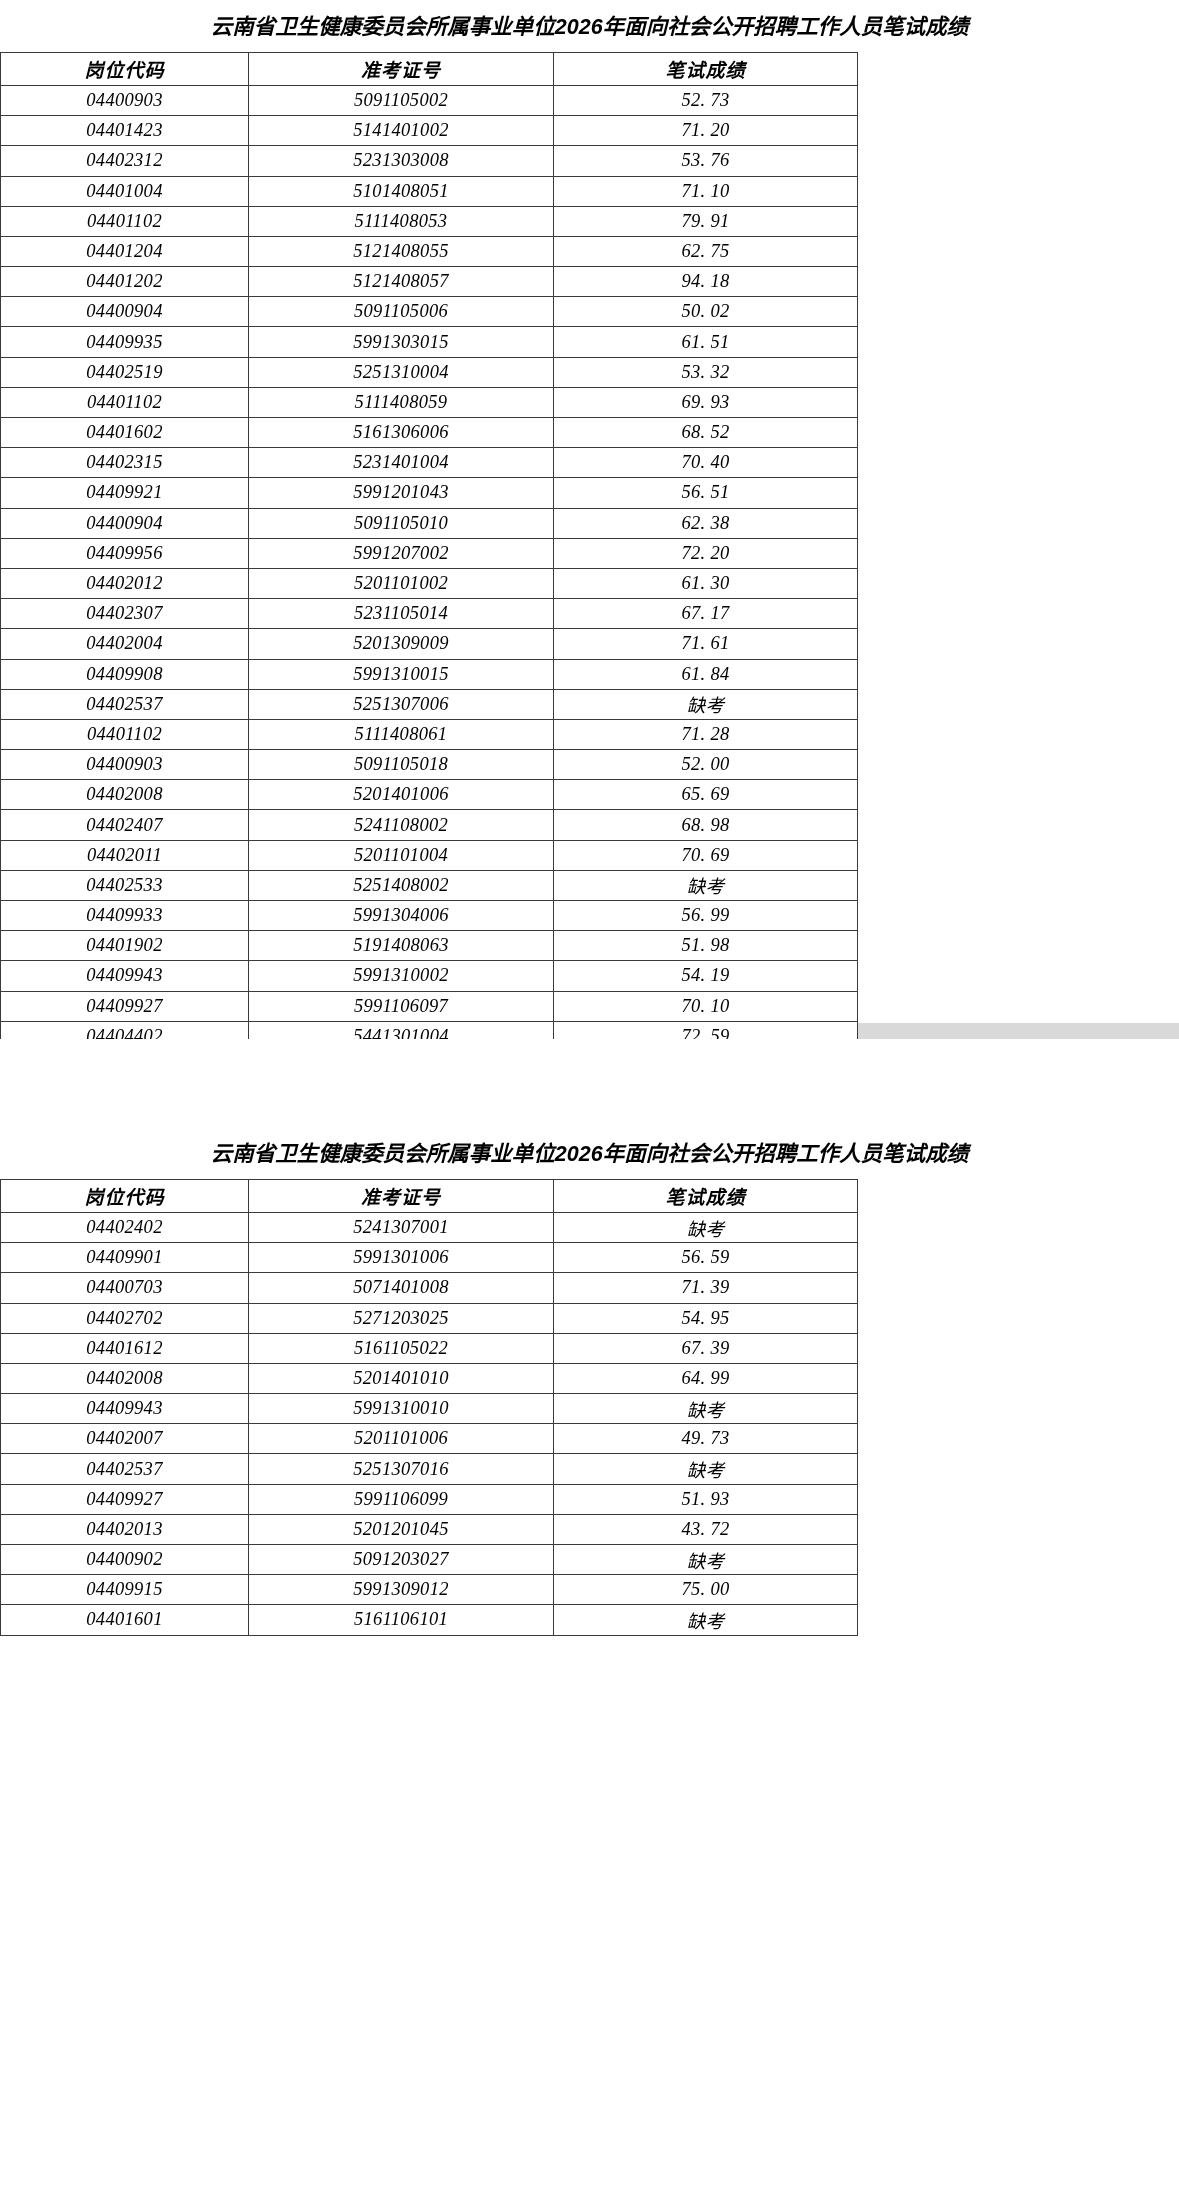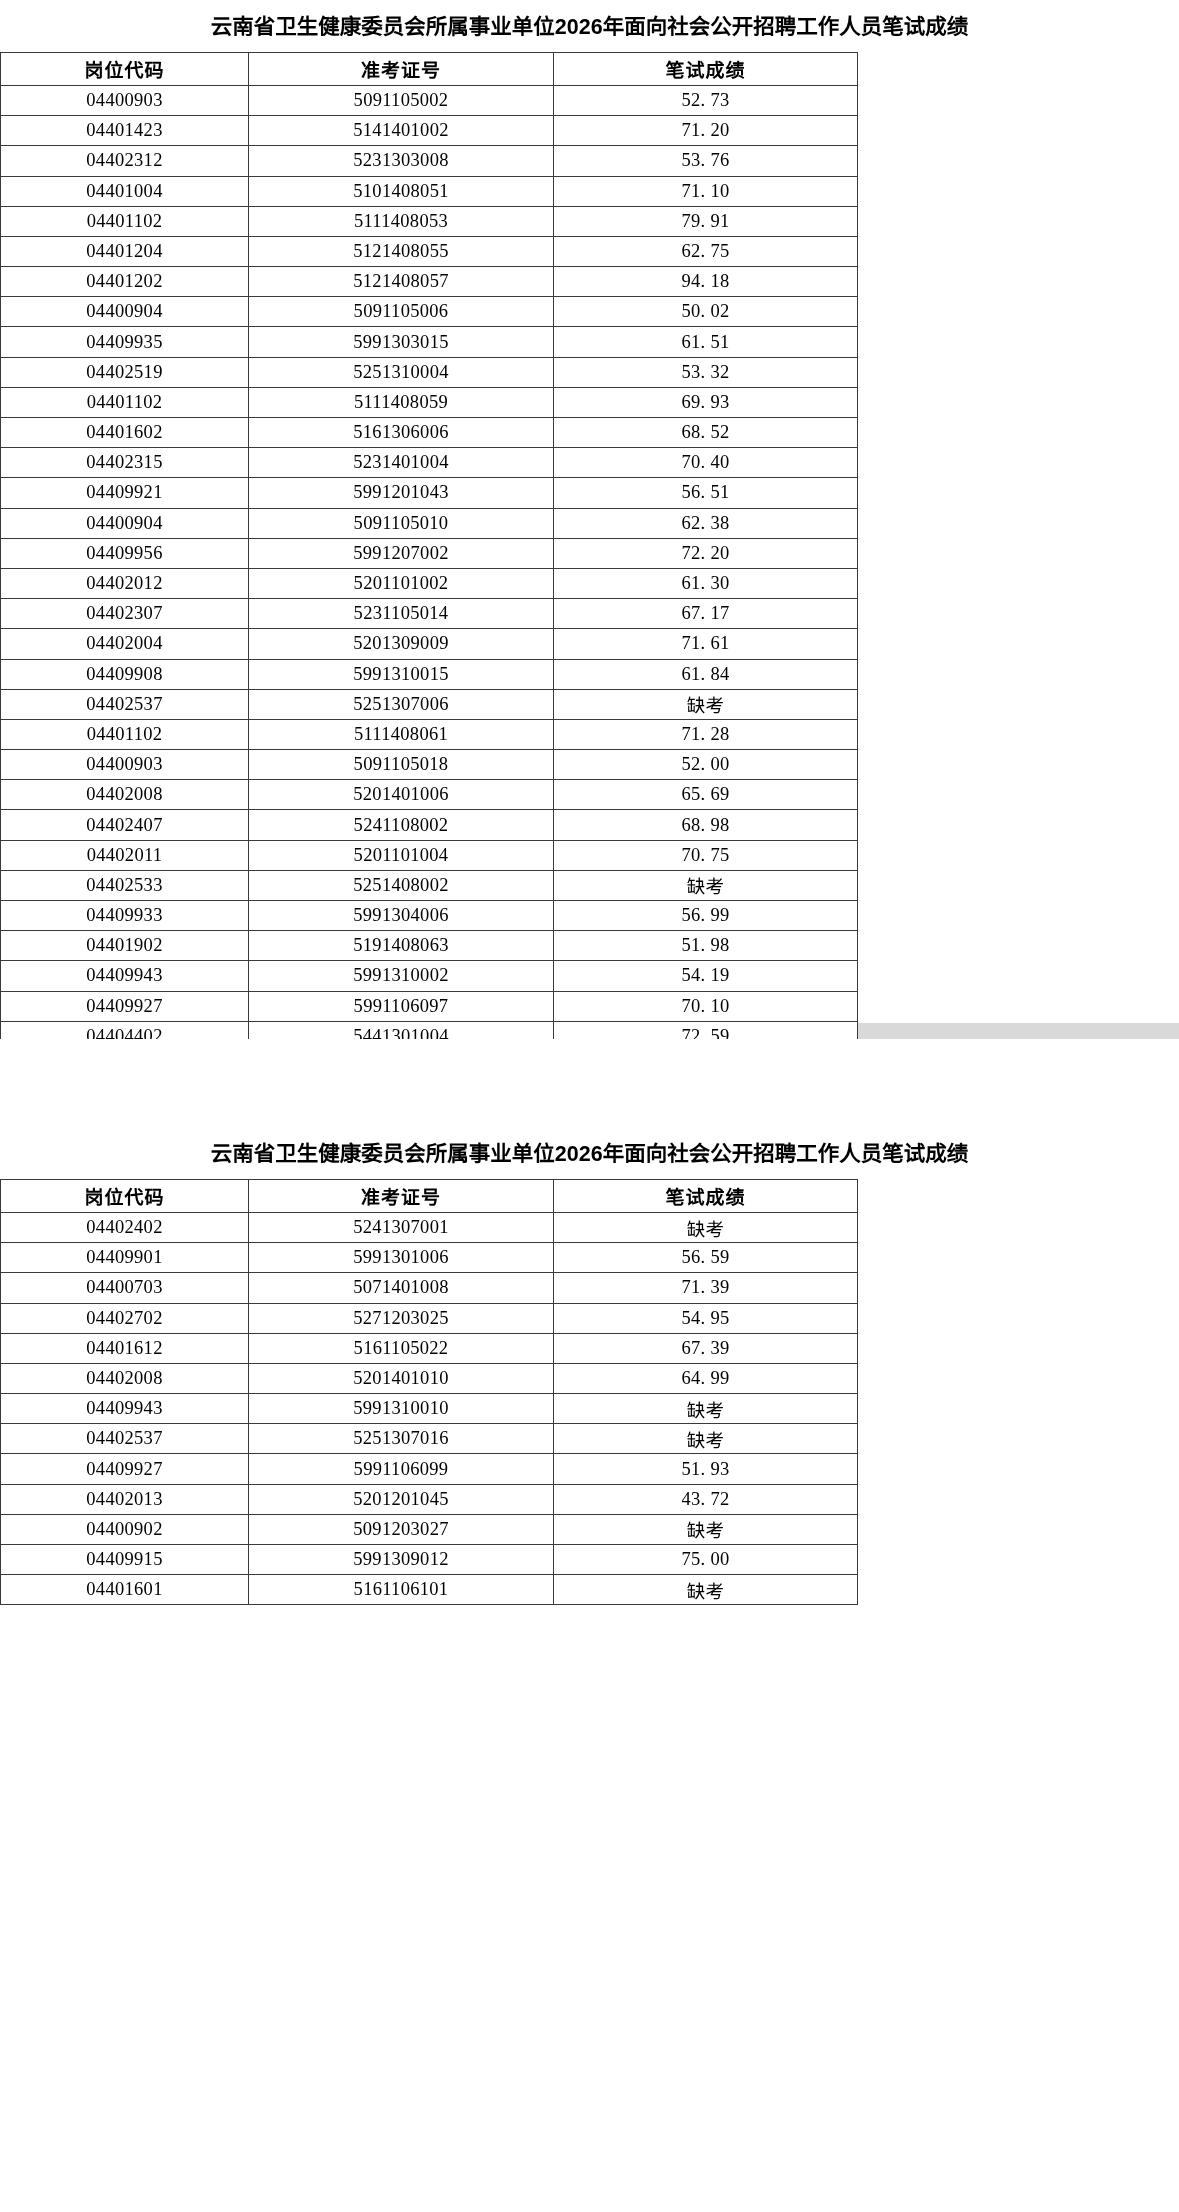--- a/index.html
+++ b/index.html
@@ -15,20 +15,21 @@
     background: #d9d9d9;
     position: relative;
     overflow: hidden;
   }
   .page {
     background: #ffffff;
     width: 1179px;
     box-sizing: border-box;
     padding: 0;
     position: relative;
+    font-style: italic;
   }
   .page-1 {
     height: 1023px;
     padding-top: 8px;
   }
   .page-gap {
     height: 16px;
     background: #d9d9d9;
   }
   .page-2 {
@@ -242,21 +243,21 @@
               <td class="col-score">65. 69</td>
             </tr>
             <tr>
               <td class="col-code">04402407</td>
               <td class="col-id">5241108002</td>
               <td class="col-score">68. 98</td>
             </tr>
             <tr>
               <td class="col-code">04402011</td>
               <td class="col-id">5201101004</td>
-              <td class="col-score">70. 75</td>
+              <td class="col-score">70. 69</td>
             </tr>
             <tr>
               <td class="col-code">04402533</td>
               <td class="col-id">5251408002</td>
               <td class="col-score absent">缺考</td>
             </tr>
             <tr>
               <td class="col-code">04409933</td>
               <td class="col-id">5991304006</td>
               <td class="col-score">56. 99</td>
@@ -353,20 +354,25 @@
               <td class="col-code">04402008</td>
               <td class="col-id">5201401010</td>
               <td class="col-score">64. 99</td>
             </tr>
             <tr>
               <td class="col-code">04409943</td>
               <td class="col-id">5991310010</td>
               <td class="col-score absent">缺考</td>
             </tr>
             <tr>
+              <td class="col-code">04402007</td>
+              <td class="col-id">5201101006</td>
+              <td class="col-score">49. 73</td>
+            </tr>
+            <tr>
               <td class="col-code">04402537</td>
               <td class="col-id">5251307016</td>
               <td class="col-score absent">缺考</td>
             </tr>
             <tr>
               <td class="col-code">04409927</td>
               <td class="col-id">5991106099</td>
               <td class="col-score">51. 93</td>
             </tr>
             <tr>

